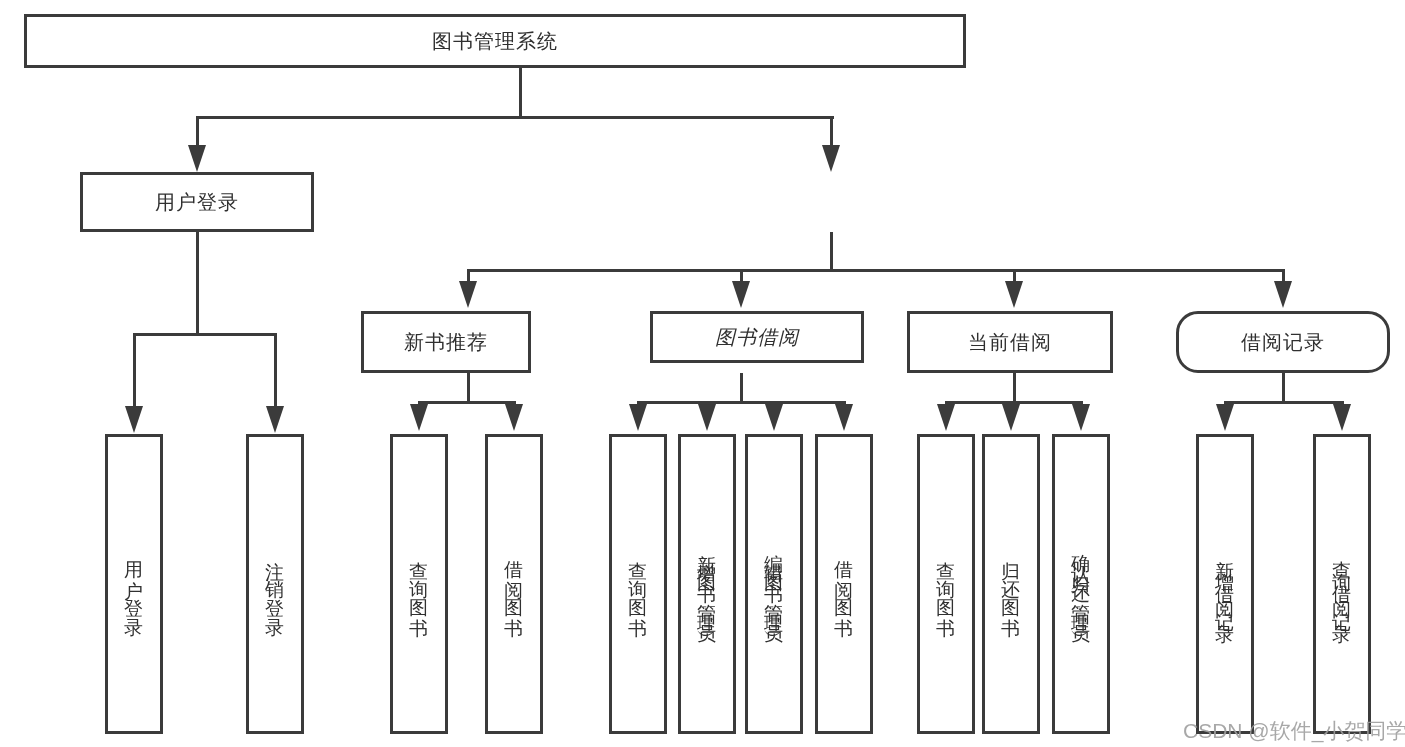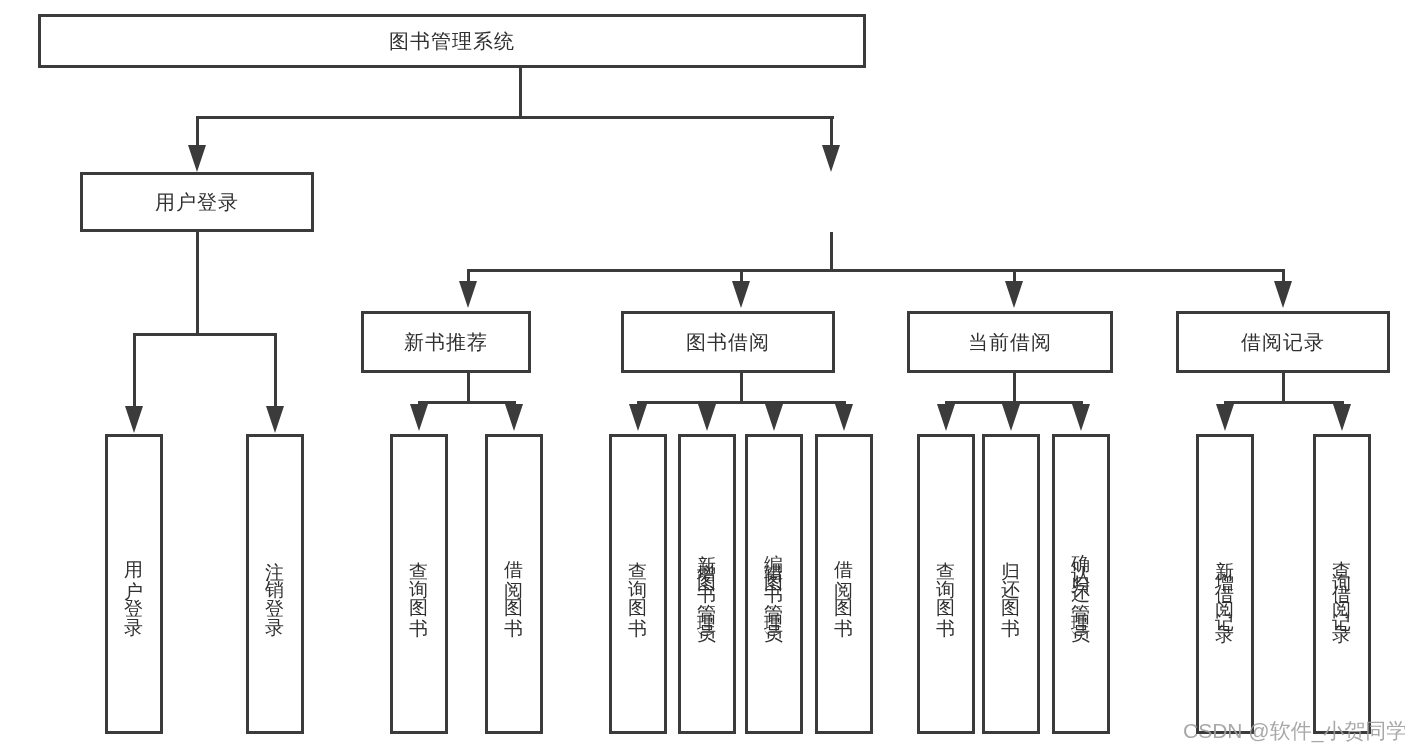--- a/index.html
+++ b/index.html
@@ -58,21 +58,21 @@
     opacity: 0.9;
     z-index: 10;
     white-space: nowrap;
   }
 </style>
 </head>
 <body>
 
 <div id="canvas">
 
-  <div class="box hbox" style="left:38px; top:14px; width:828px; height:54px;">
+  <div class="box hbox" style="left:24px; top:14px; width:942px; height:54px;">
     <span>图书管理系统</span>
   </div>
 
   <div class="line" style="left:519px; top:68px; width:3px; height:50px;"></div>
   <div class="line" style="left:196px; top:116px; width:638px; height:3px;"></div>
   <div class="line" style="left:196px; top:116px; width:3px; height:30px;"></div>
   <div class="arrow" style="left:188px; top:145px;"></div>
   <div class="line" style="left:830px; top:116px; width:3px; height:30px;"></div>
   <div class="arrow" style="left:822px; top:145px;"></div>
 
@@ -94,27 +94,27 @@
   <div class="line" style="left:740px; top:269px; width:3px; height:13px;"></div>
   <div class="arrow" style="left:732px; top:281px;"></div>
   <div class="line" style="left:1013px; top:269px; width:3px; height:13px;"></div>
   <div class="arrow" style="left:1005px; top:281px;"></div>
   <div class="line" style="left:1282px; top:269px; width:3px; height:13px;"></div>
   <div class="arrow" style="left:1274px; top:281px;"></div>
 
   <div class="box hbox" style="left:361px; top:311px; width:170px; height:62px;">
     <span>新书推荐</span>
   </div>
-  <div class="box hbox" style="left:621px; top:311px; width:214px; height:62px;">
+  <div class="box hbox" style="left:650px; top:311px; width:214px; height:52px;font-style:italic;">
     <span>图书借阅</span>
   </div>
   <div class="box hbox" style="left:907px; top:311px; width:206px; height:62px;">
     <span>当前借阅</span>
   </div>
-  <div class="box hbox" style="left:1176px; top:311px; width:214px; height:62px;">
+  <div class="box hbox" style="left:1176px; top:311px; width:214px; height:62px;border-radius:22px;">
     <span>借阅记录</span>
   </div>
 
   <div class="line" style="left:467px; top:373px; width:3px; height:30px;"></div>
   <div class="line" style="left:418px; top:401px; width:98px; height:3px;"></div>
   <div class="arrow" style="left:410px; top:404px;"></div>
   <div class="arrow" style="left:505px; top:404px;"></div>
 
   <div class="line" style="left:740px; top:373px; width:3px; height:30px;"></div>
   <div class="line" style="left:637px; top:401px; width:209px; height:3px;"></div>

